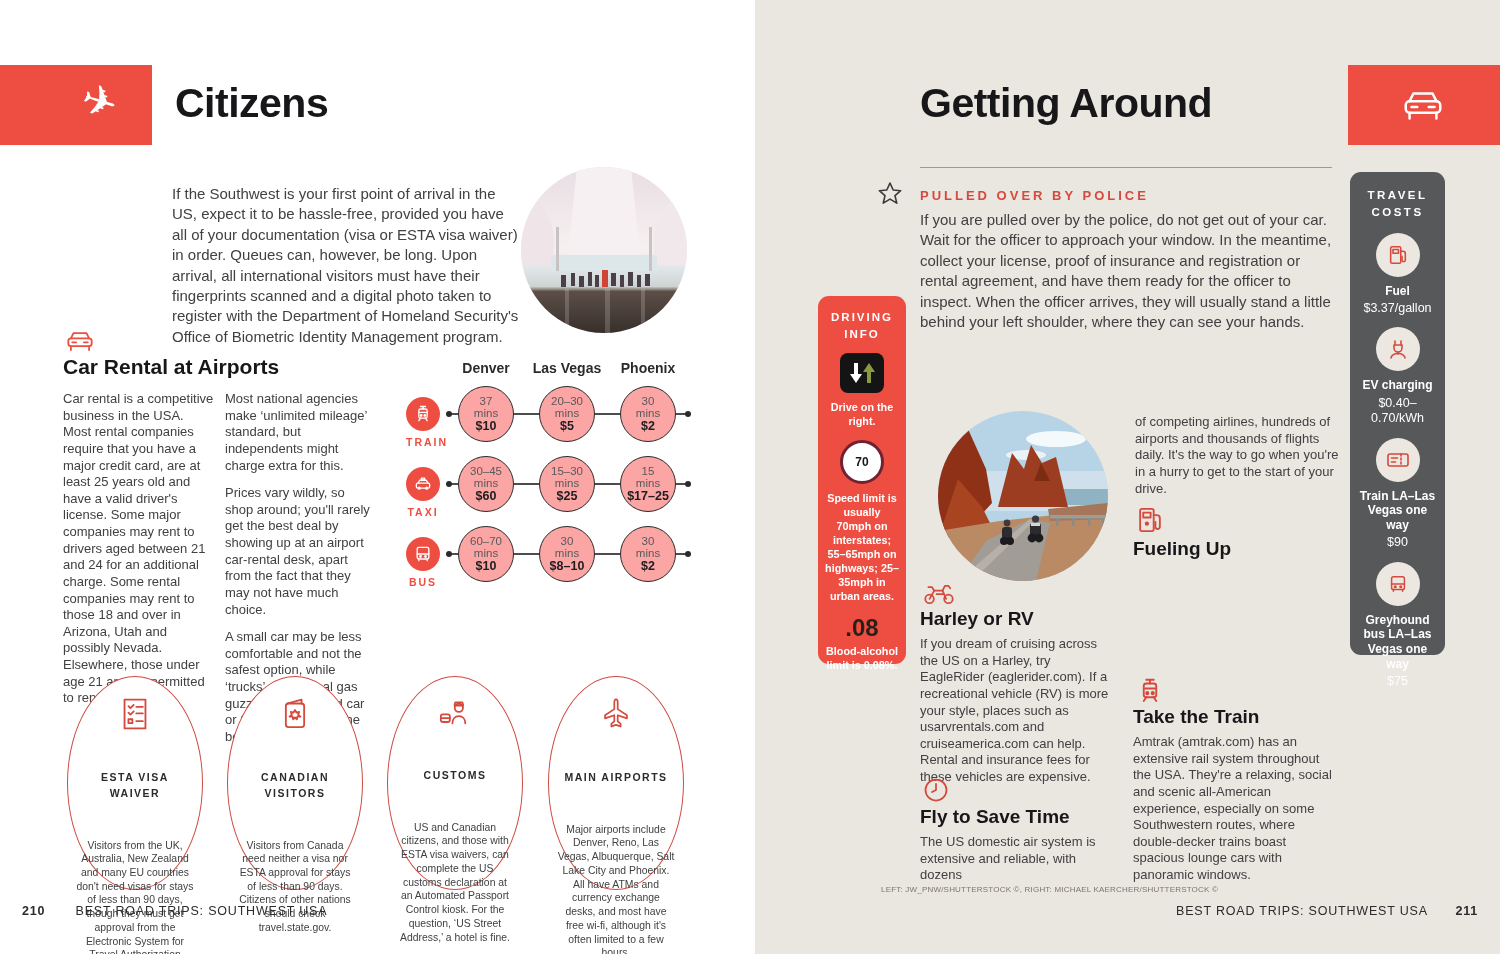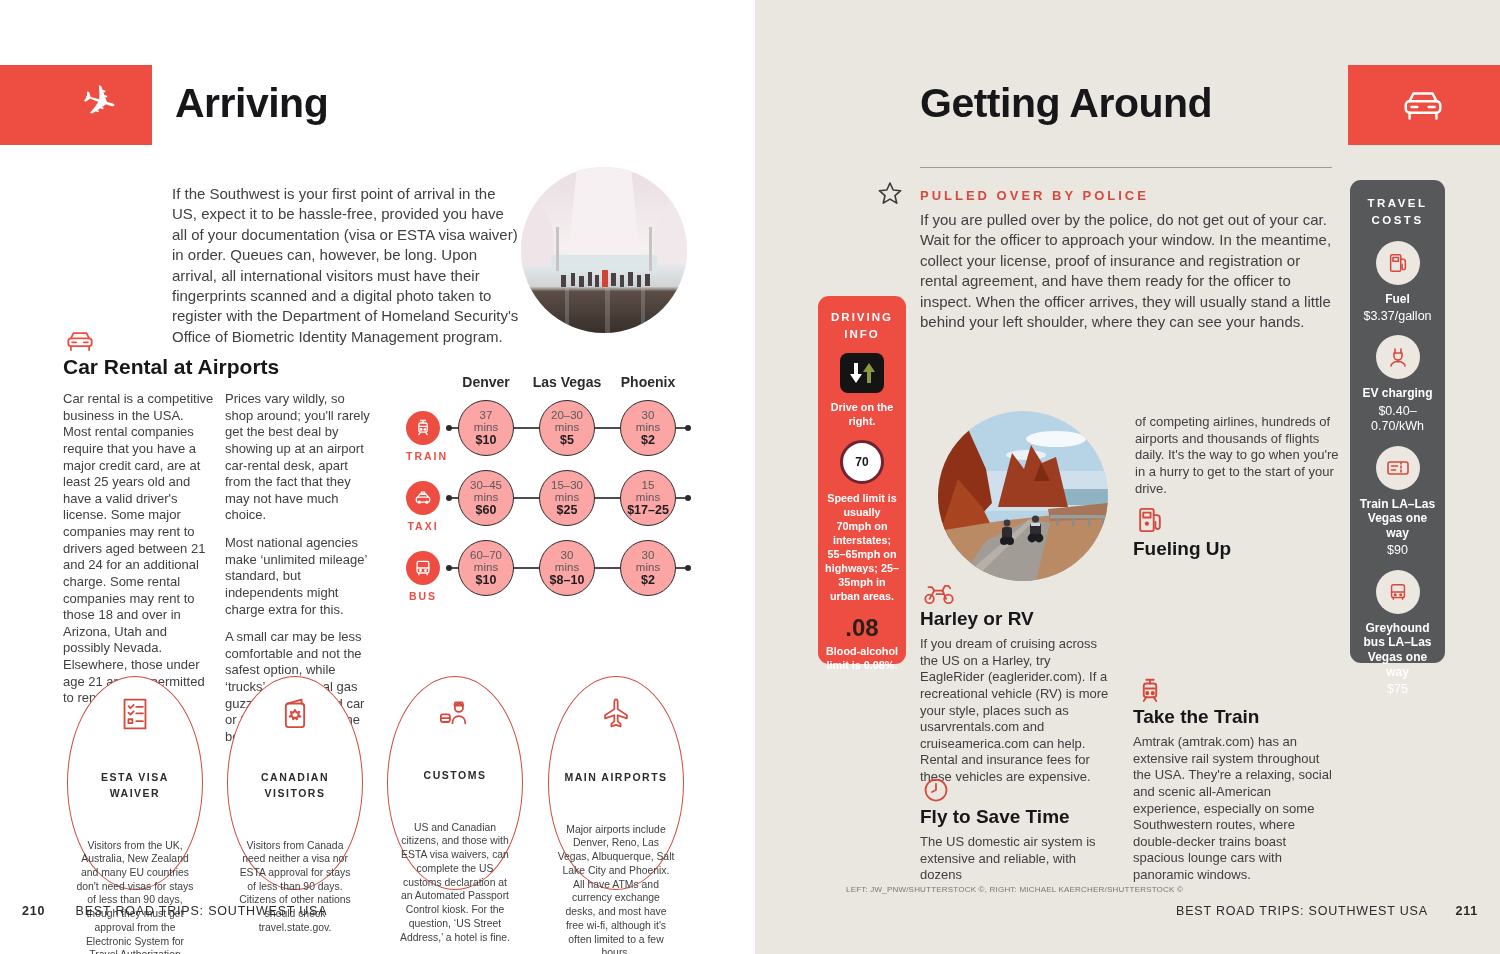--- a/index.html
+++ b/index.html
@@ -11,21 +11,21 @@
   .page-title{font-size:41px;font-weight:800;color:#17171a;letter-spacing:-0.5px;}
   .body15{font-size:15px;line-height:1.36;color:#414042;}
   .body13{font-size:13px;line-height:1.28;color:#414042;}
   .body13 p{margin:0 0 11px 0;}
   .sec-h{font-size:19px;font-weight:700;color:#17171a;}
   .h2{font-size:21px;font-weight:700;color:#17171a;}
   .caps-red{font-size:13px;font-weight:700;letter-spacing:3px;color:#d6493d;}
   .photo{border-radius:50%;overflow:hidden;}
   .photo svg{display:block;}
   
-  .tc{left:395px;top:368px;width:300px;height:240px;}
+  .tc{left:395px;top:354px;width:300px;height:240px;}
   .tc-head{position:absolute;top:6px;transform:translateX(-50%);font-size:14px;font-weight:700;color:#2b2b2b;}
   .tc-row{position:absolute;left:0;width:300px;height:0;}
   .tc-rail{position:absolute;left:55px;right:8px;top:-1px;height:1.5px;background:#4d4d4f;}
   .tc-rail::before,.tc-rail::after{content:"";position:absolute;top:-2.5px;width:6px;height:6px;border-radius:50%;background:#2b2b2b;}
   .tc-rail::before{left:-4px;} .tc-rail::after{right:-4px;}
   .tc-circle{position:absolute;transform:translate(-50%,-50%);width:54px;height:54px;border:1.6px solid #2b2b2b;
              border-radius:50%;background:#fca5a5;display:flex;flex-direction:column;align-items:center;justify-content:center;line-height:1.08;}
   .tc-time,.tc-unit{font-size:11.5px;color:#58595b;}
   .tc-price{font-size:12.5px;font-weight:700;color:#1d1d1f;}
   .tc-mode{position:absolute;left:11px;top:-17px;width:34px;text-align:center;}
@@ -40,42 +40,42 @@
   
   .drv{left:818px;top:296px;width:88px;height:368px;background:#ee4e42;border-radius:11px;color:#fff;
        box-sizing:border-box;padding:13px 7px;text-align:center;}
   .drv .t{font-size:11.5px;font-weight:700;letter-spacing:2px;line-height:1.5;}
   .drv .p{font-size:10.8px;font-weight:600;line-height:1.3;}
   .arrowbox{width:44px;height:40px;background:#141414;border-radius:8px;margin:9px auto 7px;display:flex;align-items:center;justify-content:center;}
   .speedcirc{width:44px;height:44px;border-radius:50%;background:#fff;border:3px solid #6e2430;box-sizing:border-box;
              margin:12px auto 7px;display:flex;align-items:center;justify-content:center;font-size:12px;font-weight:700;color:#17171a;}
   .bac{font-size:24px;font-weight:800;color:#2b2017;margin:11px 0 2px;}
   
-  .travel{left:1350px;top:180px;width:95px;height:483px;background:#57585a;border-radius:11px;color:#fff;
+  .travel{left:1350px;top:172px;width:95px;height:483px;background:#57585a;border-radius:11px;color:#fff;
           box-sizing:border-box;padding:15px 6px;text-align:center;}
   .travel .t{font-size:11.5px;font-weight:700;letter-spacing:2.5px;line-height:1.5;}
   .titem .icirc{width:44px;height:44px;border-radius:50%;background:#ece7e1;margin:11px auto 7px;display:flex;align-items:center;justify-content:center;color:#d6493d;}
   .titem .lab{font-size:12px;font-weight:700;line-height:1.22;}
   .titem .val{font-size:12.5px;margin-top:3px;line-height:1.22;overflow-wrap:break-word;}
   .footer{top:904px;font-size:12.5px;letter-spacing:0.8px;color:#2b2b2b;}
   .fnum{font-weight:700;}
   .credit{font-size:8px;letter-spacing:0.2px;color:#7c756f;}
   .glyph-plane{font-size:42px;color:#fff;transform:rotate(18deg);line-height:1;}
   .rule{height:1px;background:#9b9b98;}
 </style>
 </head>
 <body>
 
 <div class="spread">
   <div class="abs right-bg"></div>
 
   <div class="abs red-block" style="left:0;top:65px;width:152px;height:80px;">
     <div class="abs glyph-plane" style="left:82px;top:16px;">✈</div>
   </div>
-  <div class="abs page-title" style="left:175px;top:80px;">Arriving</div>
+  <div class="abs page-title" style="left:175px;top:80px;">Citizens</div>
 
   <div class="abs body15" style="left:172px;top:184px;width:348px;">If the Southwest is your first point of arrival in the US, expect it to be hassle-free, provided you have all of your documentation (visa or ESTA visa waiver) in order. Queues can, however, be long. Upon arrival, all international visitors must have their fingerprints scanned and a digital photo taken to register with the Department of Homeland Security's Office of Biometric Identity Management program.</div>
 
   <div class="abs photo" style="left:521px;top:167px;width:166px;height:166px;">
     <svg width="166" height="166" viewBox="0 0 166 166">
       <defs>
           <linearGradient id="ag" x1="0" y1="0" x2="0" y2="1">
         <stop offset="0" stop-color="#e9dde3"></stop>
             <stop offset="0.5" stop-color="#f6f1f0"></stop>
         <stop offset="0.62" stop-color="#dfe5e7"></stop>
@@ -116,22 +116,22 @@
     <svg width="34" height="26" viewBox="0 0 24 20" fill="none" stroke="currentColor" stroke-width="1.4" stroke-linejoin="round" stroke-linecap="round">
       <rect x="3" y="8" width="18" height="6" rx="2"></rect>
         <path d="M5 8 l2-4 h10 l2 4"></path>
         <path d="M5 14 v3 M19 14 v3"></path>
         <path d="M6 11 h3 M15 11 h3"></path>
     </svg>
   </div>
   <div class="abs h2" style="left:63px;top:355px;">Car Rental at Airports</div>
   <div class="abs body13" style="left:63px;top:391px;width:152px;">Car rental is a competitive business in the USA. Most rental companies require that you have a major credit card, are at least 25 years old and have a valid driver's license. Some major companies may rent to drivers aged between 21 and 24 for an additional charge. Some rental companies may rent to those 18 and over in Arizona, Utah and possibly Nevada. Elsewhere, those under age 21 are not permitted to rent at all.</div>
   <div class="abs body13" style="left:225px;top:391px;width:150px;">
+    <p>Most national agencies make ‘unlimited mileage’ standard, but independents might charge extra for this.</p>
     <p>Prices vary wildly, so shop around; you'll rarely get the best deal by showing up at an airport car-rental desk, apart from the fact that they may not have much choice.</p>
-    <p>Most national agencies make ‘unlimited mileage’ standard, but independents might charge extra for this.</p>
     <p>A small car may be less comfortable and not the safest option, while ‘trucks’ can be real gas guzzlers; a midsized car or SUV should offer the best of both worlds.</p>
   </div>
 
   <div class="abs tc">
     <div class="tc-head" style="left:91px;">Denver</div>
     <div class="tc-head" style="left:172px;">Las Vegas</div>
     <div class="tc-head" style="left:253px;">Phoenix</div>
 
     <div class="tc-row" style="top:60px;">
       <div class="tc-rail"></div>
@@ -448,19 +448,19 @@
           <circle cx="9" cy="15" r="0.9" fill="currentColor"></circle>
             <circle cx="15" cy="15" r="0.9" fill="currentColor"></circle>
             <path d="M7 18 v2 M17 18 v2"></path>
         </svg>
       </div>
       <div class="lab">Greyhound bus LA–Las Vegas one way</div>
       <div class="val">$75</div>
     </div>
   </div>
 
-  <div class="abs credit" style="left:846px;top:885px;">LEFT: JW_PNW/SHUTTERSTOCK ©, RIGHT: MICHAEL KAERCHER/SHUTTERSTOCK ©</div>
+  <div class="abs credit" style="left:881px;top:885px;">LEFT: JW_PNW/SHUTTERSTOCK ©, RIGHT: MICHAEL KAERCHER/SHUTTERSTOCK ©</div>
 
   <div class="abs footer" style="right:22px;text-align:right;">
     <span>BEST ROAD TRIPS: SOUTHWEST USA</span>
     <span class="fnum" style="margin-left:24px;">211</span>
   </div>
 </div>
 
 </body></html>

